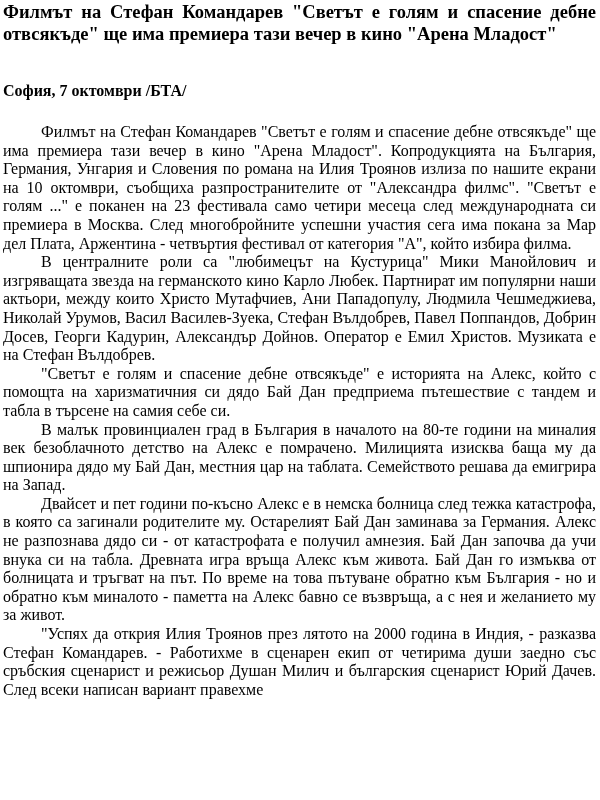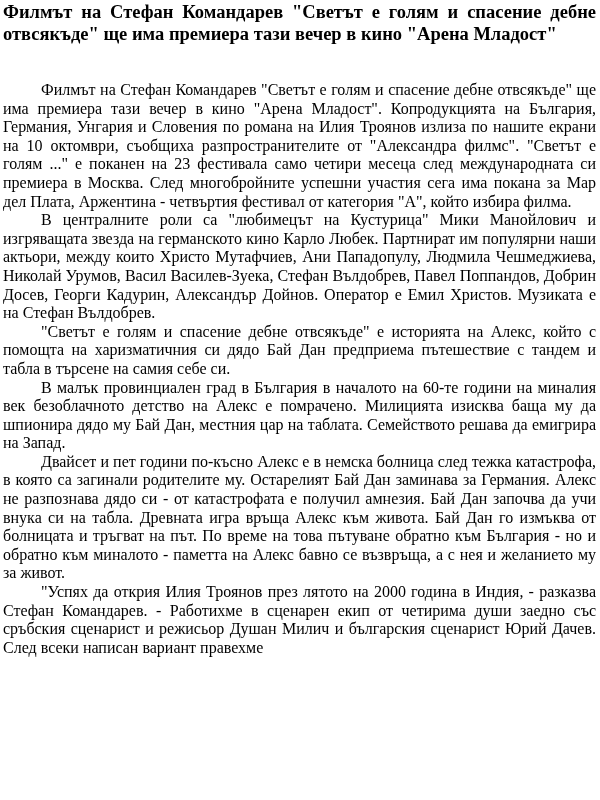--- a/index.html
+++ b/index.html
@@ -42,25 +42,26 @@
     text-indent: 38px;
     margin: 0;
   }
 </style>
 </head>
 <body>
 
 <div class="page">
   <h1 class="headline">Филмът на Стефан Командарев "Светът е голям и спасение дебне отвсякъде" ще има премиера тази вечер в кино "Арена Младост"</h1>
 
+  <p class="dateline">София, 7 октомври /БТА/</p>
 
   <p class="body-par">Филмът на Стефан Командарев "Светът е голям и спасение дебне отвсякъде" ще има премиера тази вечер в кино "Арена Младост". Копродукцията на България, Германия, Унгария и Словения по романа на Илия Троянов излиза по нашите екрани на 10 октомври, съобщиха разпространителите от "Александра филмс". "Светът е голям ..." е поканен на 23 фестивала само четири месеца след международната си премиера в Москва. След многобройните успешни участия сега има покана за Мар дел Плата, Аржентина - четвъртия фестивал от категория "А", който избира филма.</p>
 
   <p class="body-par">В централните роли са "любимецът на Кустурица" Мики Манойлович и изгряващата звезда на германското кино Карло Любек. Партнират им популярни наши актьори, между които Христо Мутафчиев, Ани Пападопулу, Людмила Чешмеджиева, Николай Урумов, Васил Василев-Зуека, Стефан Вълдобрев, Павел Поппандов, Добрин Досев, Георги Кадурин, Александър Дойнов. Оператор е Емил Христов. Музиката е на Стефан Вълдобрев.</p>
 
   <p class="body-par">"Светът е голям и спасение дебне отвсякъде" е историята на Алекс, който с помощта на харизматичния си дядо Бай Дан предприема пътешествие с тандем и табла в търсене на самия себе си.</p>
 
-  <p class="body-par">В малък провинциален град в България в началото на 60-те години на миналия век безоблачното детство на Алекс е помрачено. Милицията изисква баща му да шпионира дядо му Бай Дан, местния цар на таблата. Семейството решава да емигрира на Запад.</p>
+  <p class="body-par">В малък провинциален град в България в началото на 80-те години на миналия век безоблачното детство на Алекс е помрачено. Милицията изисква баща му да шпионира дядо му Бай Дан, местния цар на таблата. Семейството решава да емигрира на Запад.</p>
 
   <p class="body-par">Двайсет и пет години по-късно Алекс е в немска болница след тежка катастрофа, в която са загинали родителите му. Остарелият Бай Дан заминава за Германия. Алекс не разпознава дядо си - от катастрофата е получил амнезия. Бай Дан започва да учи внука си на табла. Древната игра връща Алекс към живота. Бай Дан го измъква от болницата и тръгват на път. По време на това пътуване обратно към България - но и обратно към миналото - паметта на Алекс бавно се възвръща, а с нея и желанието му за живот.</p>
 
   <p class="body-par">"Успях да открия Илия Троянов през лятото на 2000 година в Индия, - разказва Стефан Командарев. - Работихме в сценарен екип от четирима души заедно със сръбския сценарист и режисьор Душан Милич и българския сценарист Юрий Дачев. След всеки написан вариант правехме</p>
 </div>
 
 </body></html>

